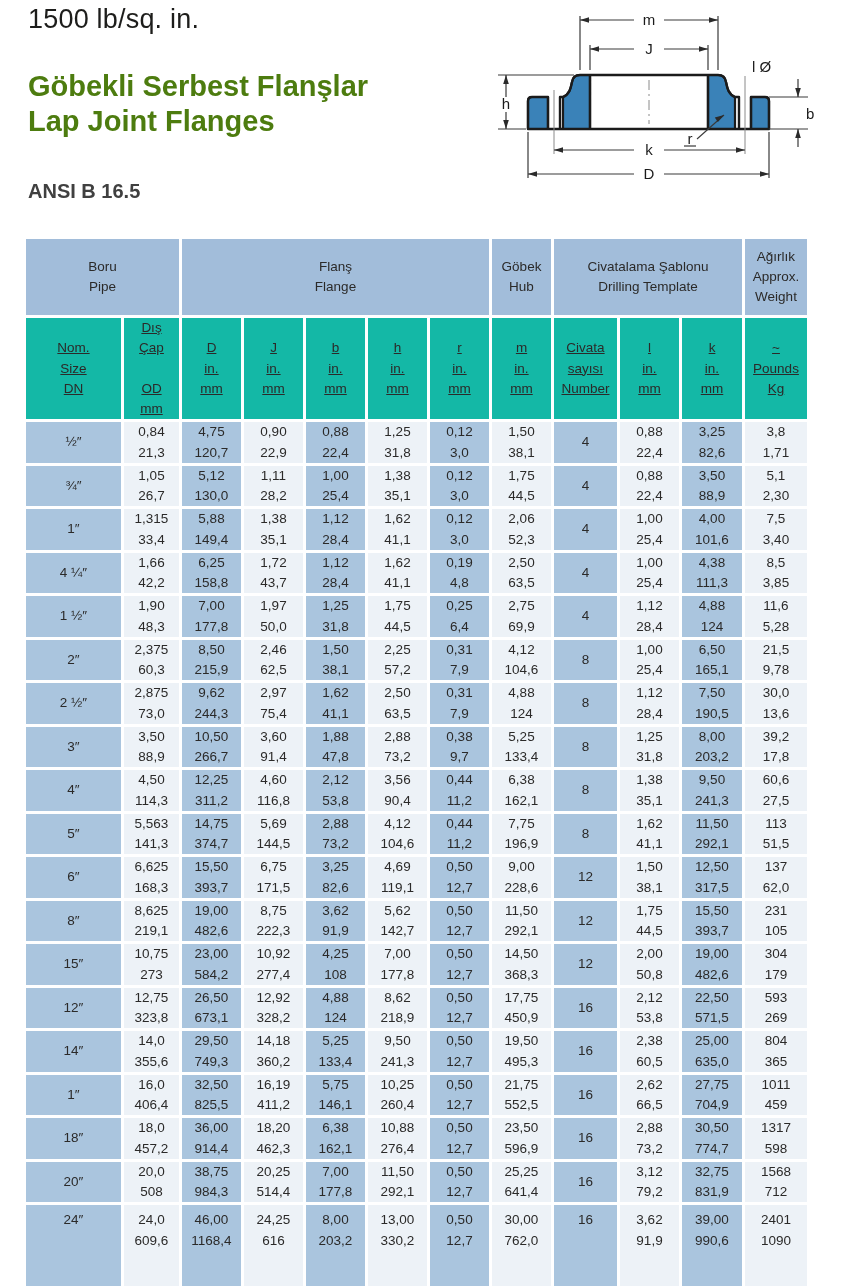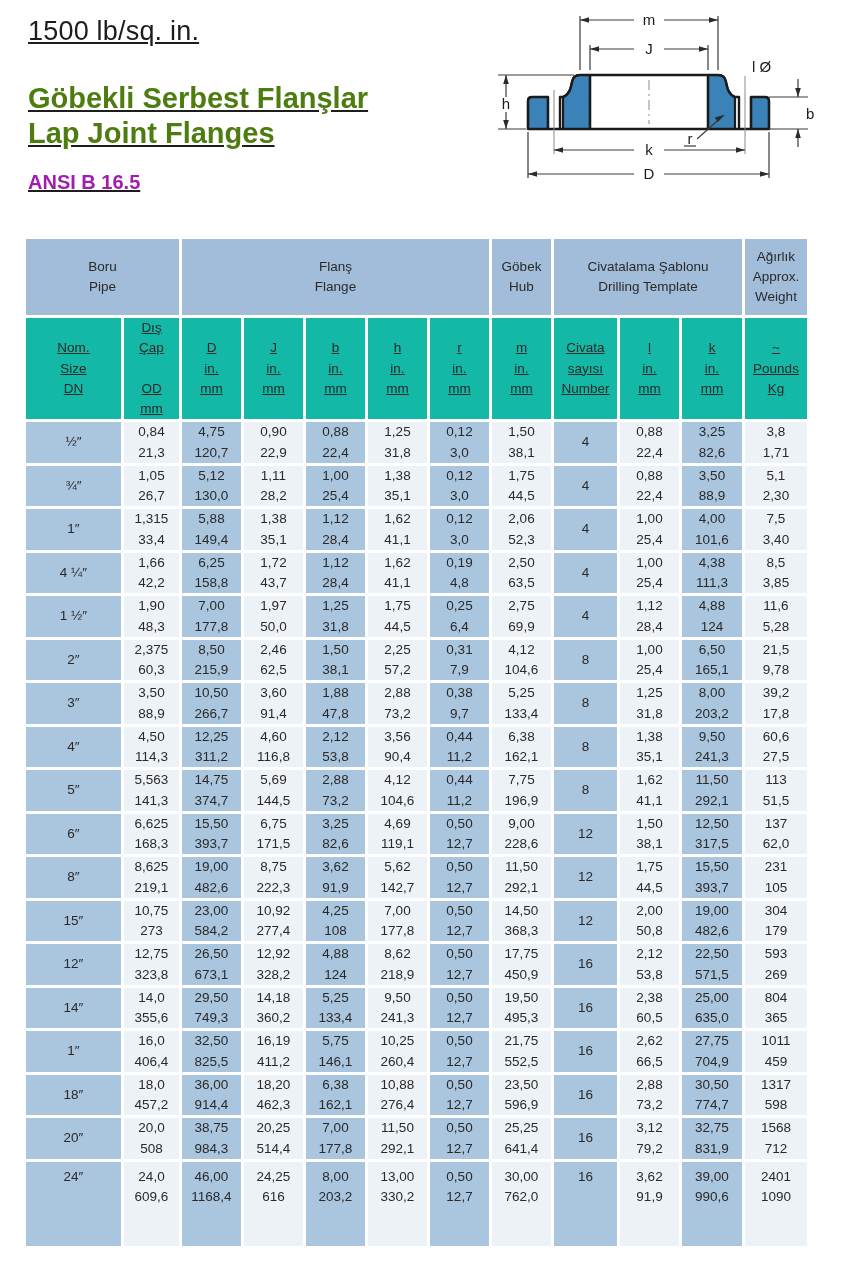--- a/index.html
+++ b/index.html
@@ -1,23 +1,23 @@
 <!DOCTYPE html>
 <html><head>
 <meta charset="utf-8">
 <style>
   html,body{margin:0;padding:0;background:#ffffff;}
   body{font-family:"Liberation Sans","DejaVu Sans",sans-serif;color:#1d1d1b;}
   .page{position:relative;width:848px;height:1286px;background:#ffffff;overflow:hidden;}
 
   
-  .head-block{position:absolute;left:28px;top:16px;width:430px;text-decoration:underline;}
+  .head-block{position:absolute;left:28px;top:4px;width:430px;}
   .pressure{font-size:27px;font-weight:400;color:#1d1d1b;letter-spacing:.2px;}
   .title{margin-top:34px;font-size:29px;font-weight:700;line-height:1.22;color:#4d7c0f;}
-  .standard{margin-top:19px;font-size:20px;font-weight:700;color:#a21caf;}
+  .standard{margin-top:40px;font-size:20px;font-weight:700;color:#404040;}
 
   
   .diagram{position:absolute;left:466px;top:2px;}
   .diagram text{font-size:15px;fill:#1b1b1b;font-family:"Liberation Sans","DejaVu Sans",sans-serif;}
 
   
   .tbl-wrap{position:absolute;left:23px;top:236px;}
   table.spec{border-collapse:separate;border-spacing:3px;table-layout:fixed;}
   table.spec th,table.spec td{text-align:center;vertical-align:middle;font-weight:400;color:#2b2a29;
       font-size:13.5px;line-height:1.5;padding:0;}
@@ -224,20 +224,34 @@
             <td class="b">1,50<br>38,1</td>
             <td class="w">2,25<br>57,2</td>
             <td class="b">0,31<br>7,9</td>
             <td class="w">4,12<br>104,6</td>
             <td class="b">8</td>
             <td class="w">1,00<br>25,4</td>
             <td class="b">6,50<br>165,1</td>
             <td class="w">21,5<br>9,78</td>
           </tr>
           <tr>
+            <th class="rowsize">2 ½″</th>
+            <td class="w">2,875<br>73,0</td>
+            <td class="b">9,62<br>244,3</td>
+            <td class="w">2,97<br>75,4</td>
+            <td class="b">1,62<br>41,1</td>
+            <td class="w">2,50<br>63,5</td>
+            <td class="b">0,31<br>7,9</td>
+            <td class="w">4,88<br>124</td>
+            <td class="b">8</td>
+            <td class="w">1,12<br>28,4</td>
+            <td class="b">7,50<br>190,5</td>
+            <td class="w">30,0<br>13,6</td>
+          </tr>
+          <tr>
             <th class="rowsize">3″</th>
             <td class="w">3,50<br>88,9</td>
             <td class="b">10,50<br>266,7</td>
             <td class="w">3,60<br>91,4</td>
             <td class="b">1,88<br>47,8</td>
             <td class="w">2,88<br>73,2</td>
             <td class="b">0,38<br>9,7</td>
             <td class="w">5,25<br>133,4</td>
             <td class="b">8</td>
             <td class="w">1,25<br>31,8</td>

